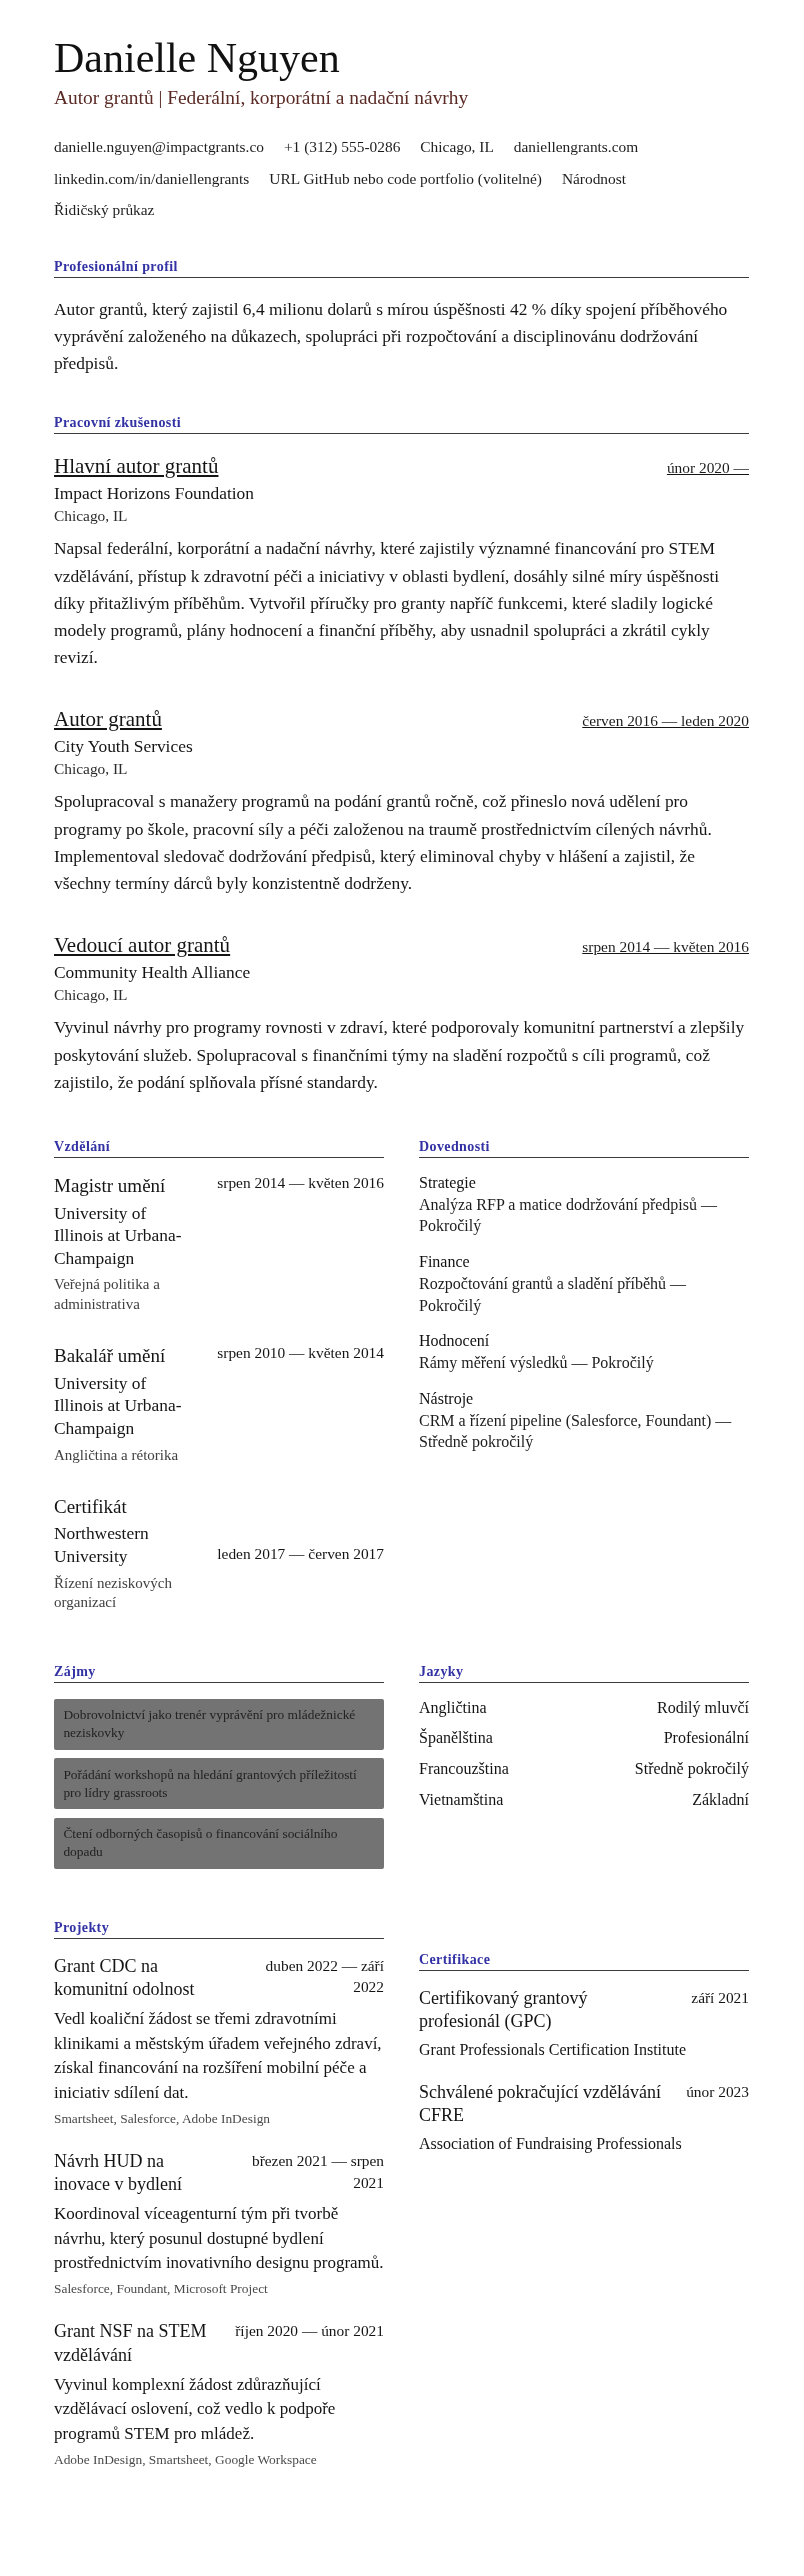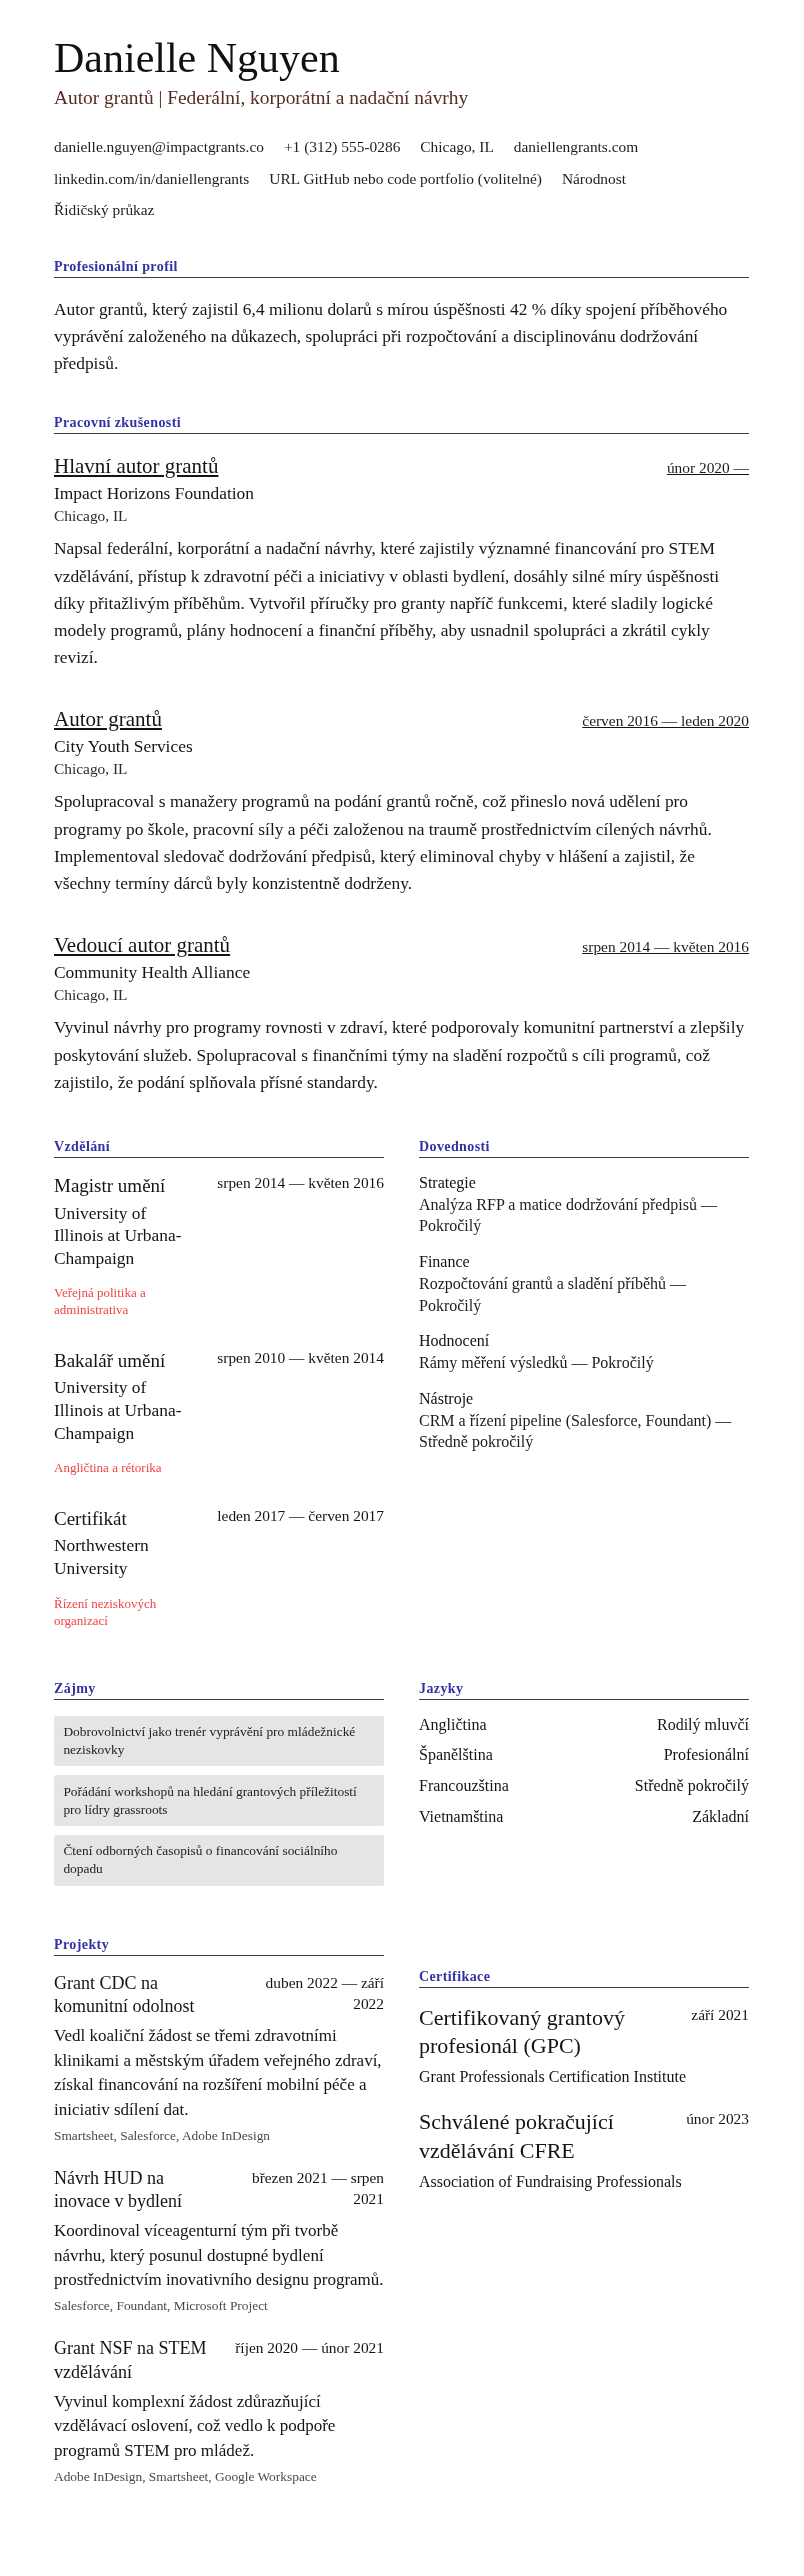--- a/index.html
+++ b/index.html
@@ -78,36 +78,36 @@
     display: grid;
     grid-template-columns: 1fr 1fr;
     column-gap: 35px;
     row-gap: 51px;
     align-items: start;
   }
   .col-section .sec-body { margin-top: 16px; }
 
   
   .edu-item { display: flex; gap: 10.7px; margin-bottom: 29.5px; }
-  .edu-item:last-child { margin-bottom: 0; }
+  .edu-item:last-child { margin-bottom: 0; align-items: center; }
   .edu-left { flex: 0 0 137px; }
   .edu-degree { font-size: 19px; line-height: 1.25; }
   .edu-school { font-size: 17.4px; line-height: 1.3; margin-top: 4px; }
-  .edu-field { font-size: 13px; line-height: 1.3; margin-top: 16px; color: #ef4444; }
+  .edu-field { font-size: 15px; line-height: 1.3; margin-top: 6px; color: #404040; }
   .edu-date { flex: 1; text-align: right; font-size: 15.4px; white-space: normal; }
 
   
   .skill-item { margin-bottom: 16px; }
   .skill-item:last-child { margin-bottom: 0; }
   .skill-category { font-size: 16px; color: #111; }
   .skill-detail { font-size: 16px; line-height: 1.35; margin-top: 2px; color: #1c1c1c; }
 
   
   .chip {
-    background: #e5e5e5;
+    background: #737373;
     border-radius: 2px;
     padding: 7.4px 9.4px;
     font-size: 13.4px;
     line-height: 1.35;
     margin-bottom: 8.7px;
     color: #222;
   }
   .chip:last-child { margin-bottom: 0; }
 
   
@@ -127,21 +127,21 @@
   .proj-name { flex: 0 0 169px; font-size: 18px; line-height: 1.3; }
   .proj-date { flex: 1; text-align: right; font-size: 15.4px; line-height: 1.4; }
   .proj-desc { font-size: 17px; line-height: 1.45; margin-top: 5.4px; }
   .proj-tools { font-size: 13.4px; color: #4a4a4a; margin-top: 5.4px; }
 
   
   .certs { margin-top: 32px; }
   .cert { margin-bottom: 20px; }
   .cert:last-child { margin-bottom: 0; }
   .cert-head { display: flex; gap: 10.7px; }
-  .cert-name { flex: 1; font-size: 22px; line-height: 1.3; }
+  .cert-name { flex: 1; font-size: 18px; line-height: 1.3; }
   .cert-date { flex: 0 0 67px; text-align: right; font-size: 15.4px; line-height: 1.4; }
   .cert-issuer { font-size: 16px; line-height: 1.35; margin-top: 5.4px; }
 </style>
 </head>
 <body>
 
 <div class="page">
 
   <header>
     <h1 class="name">Danielle Nguyen</h1>

